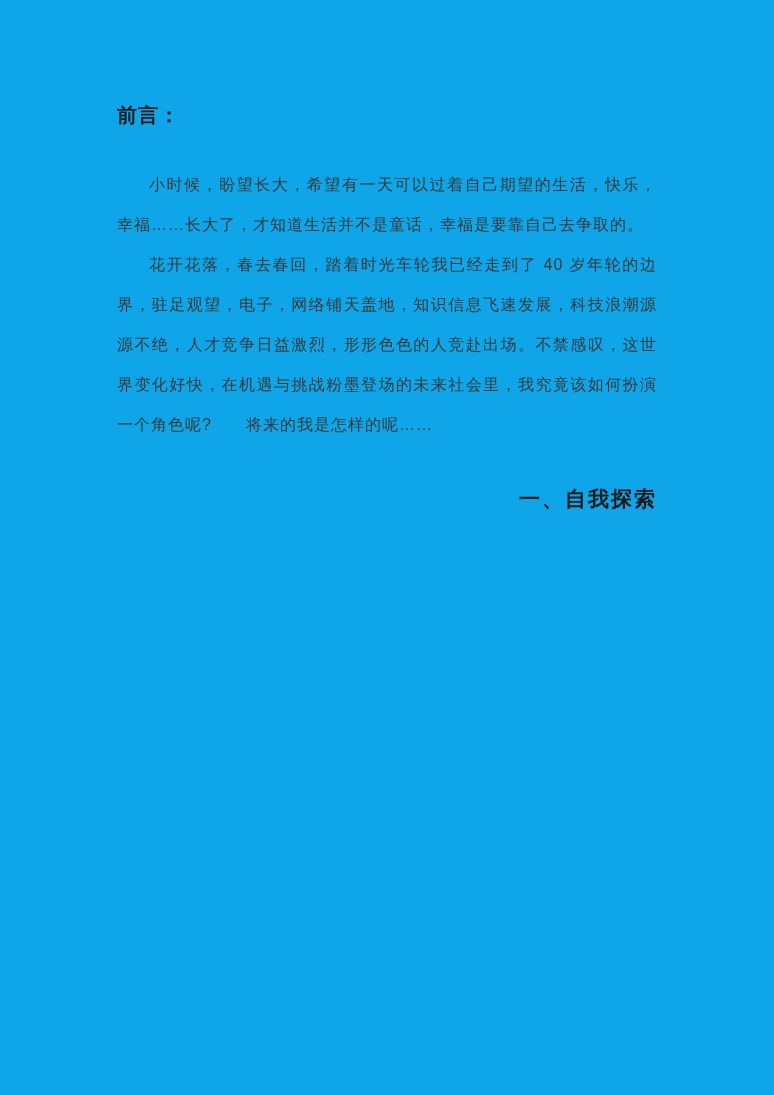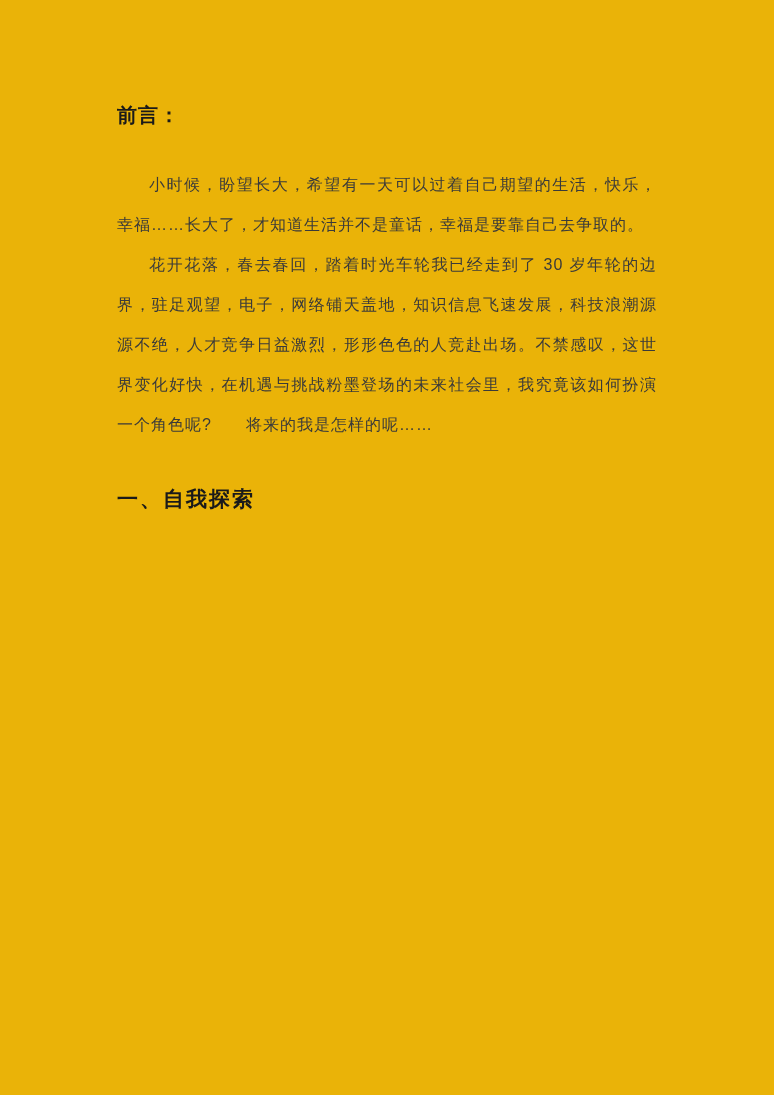--- a/index.html
+++ b/index.html
@@ -5,41 +5,42 @@
   html, body {
     margin: 0;
     padding: 0;
     background: #ffffff;
   }
   .page {
     position: relative;
     width: 774px;
     height: 1095px;
     margin: 0 auto;
-    background: #eab308;
+    background: #0ea5e9;
     box-sizing: border-box;
     padding: 95px 117px 0 117px;
     overflow: hidden;
     font-family: "Liberation Sans", "DejaVu Sans", sans-serif;
   }
   .doc-heading-1 {
     margin: 0 0 30px 0;
     font-size: 20px;
     font-weight: bold;
     line-height: 40px;
     color: #1a1a1a;
     letter-spacing: 1px;
   }
   .doc-heading-2 {
     margin: 32px 0 24px 0;
     font-size: 21px;
     font-weight: bold;
     line-height: 44px;
     color: #1a1a1a;
     letter-spacing: 2px;
+    text-align: right;
   }
   .doc-paragraph {
     margin: 0;
     font-size: 16px;
     line-height: 40px;
     letter-spacing: 1px;
     color: #3a3a3a;
     text-align: justify;
     text-justify: inter-ideograph;
     text-indent: 2em;
@@ -49,18 +50,18 @@
 </head>
 <body>
 
 <div class="page">
 
   <h1 class="doc-heading-1">前言：</h1>
 
   <p class="doc-paragraph">小时候，盼望长大，希望有一天可以过着自己期望的生活，快乐，幸福……长大了，才知道生活并不是童话，幸福是要靠自己去争取的。</p>
 
 
-  <p class="doc-paragraph">花开花落，春去春回，踏着时光车轮我已经走到了 30 岁年轮的边界，驻足观望，电子，网络铺天盖地，知识信息飞速发展，科技浪潮源源不绝，人才竞争日益激烈，形形色色的人竞赴出场。不禁感叹，这世界变化好快，在机遇与挑战粉墨登场的未来社会里，我究竟该如何扮演一个角色呢?　　将来的我是怎样的呢……</p>
+  <p class="doc-paragraph">花开花落，春去春回，踏着时光车轮我已经走到了 40 岁年轮的边界，驻足观望，电子，网络铺天盖地，知识信息飞速发展，科技浪潮源源不绝，人才竞争日益激烈，形形色色的人竞赴出场。不禁感叹，这世界变化好快，在机遇与挑战粉墨登场的未来社会里，我究竟该如何扮演一个角色呢?　　将来的我是怎样的呢……</p>
 
   <h2 class="doc-heading-2">一、自我探索</h2>
 
 
 </div>
 
 </body></html>

